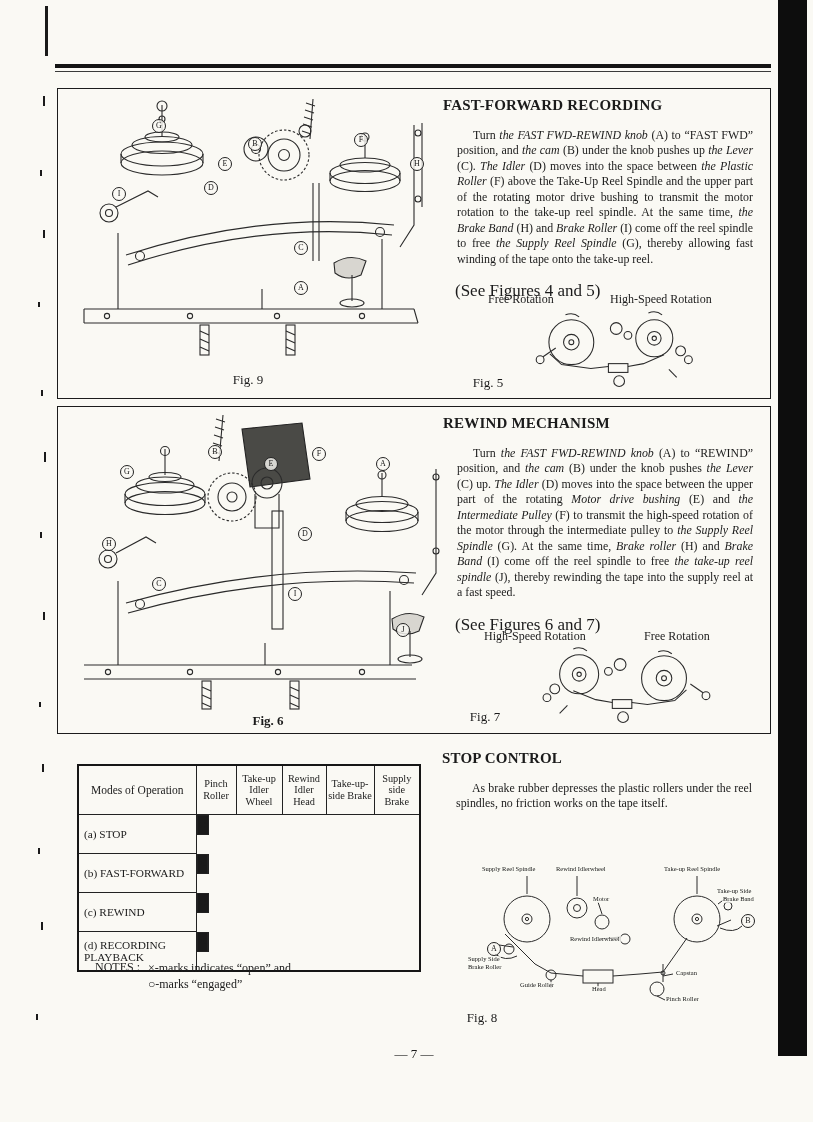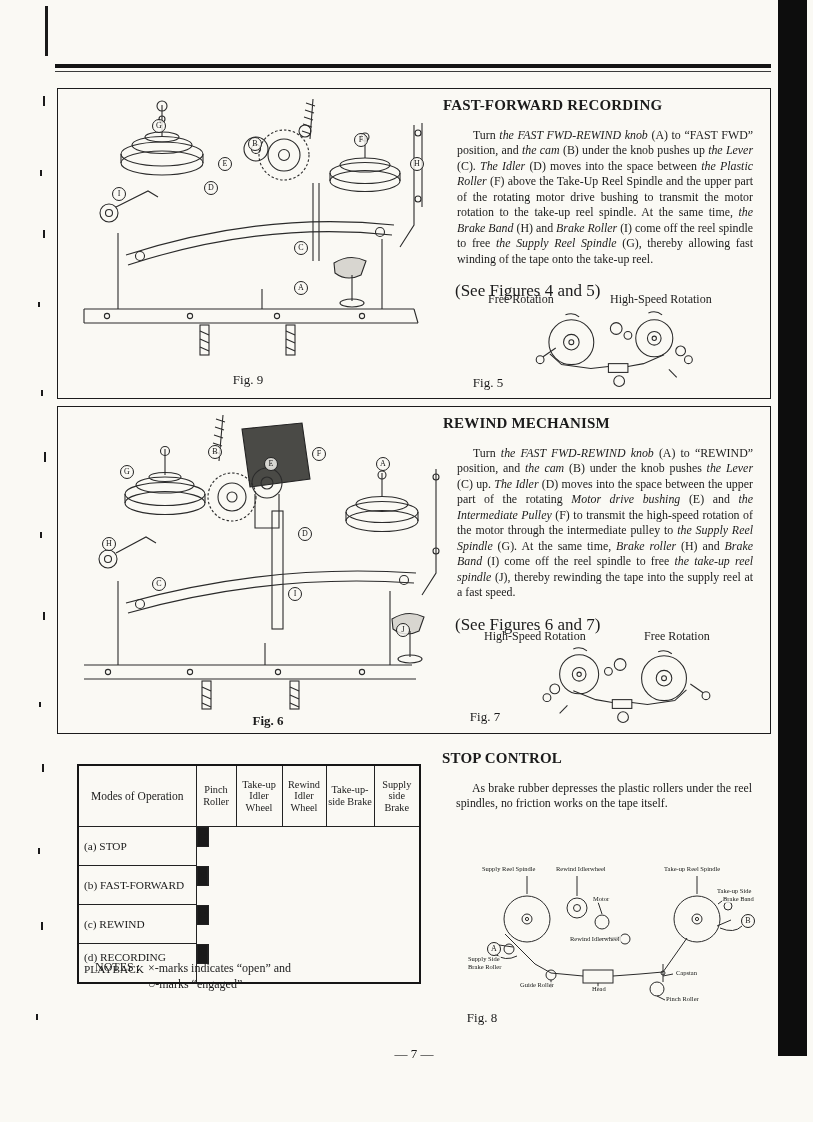--- a/index.html
+++ b/index.html
@@ -24,21 +24,21 @@
   .fig-label{position:absolute;font-size:12px;white-space:nowrap;}
   .ov{position:absolute;font-size:6.5px;line-height:1.05;white-space:nowrap;color:#161616;
       background:rgba(250,249,244,.75);padding:0 1px;}
   .ov.circ{font-size:8px;width:12px;height:12px;border:1px solid #222;border-radius:50%;
       text-align:center;line-height:12px;background:rgba(250,249,244,.8);padding:0;}
   svg{display:block;}
   
   .op-table{border-collapse:collapse;border:2px solid #161616;background:transparent;}
   .op-table th,.op-table td{border:1px solid #222;}
   .op-table th{font-weight:normal;font-size:10.3px;line-height:1.12;padding:2px 1px;text-align:center;vertical-align:middle;height:44px;}
-  .op-table th.first{font-size:11.5px;padding:8px 4px;}
+  .op-table th.first{font-size:11.5px;padding:2px 4px;}
   .op-table td.mode{font-size:11.3px;text-align:left;padding:4px 5px;height:30px;}
   .op-table td.mark{font-size:14px;text-align:center;}
   .notes{position:absolute;font-size:12px;display:flex;gap:8px;}
   .notes .nl{line-height:1.35;}
   .pageno{position:absolute;left:57px;top:1046px;width:714px;text-align:center;font-size:13px;}
 </style>
 </head>
 <body>
 
 <div class="page">
@@ -285,21 +285,21 @@
           <col style="width:46px">
         <col style="width:44px">
           <col style="width:48px">
           <col style="width:46px">
       </colgroup>
       <thead>
           <tr>
             <th class="first">Modes of Operation</th>
             <th>Pinch Roller</th>
             <th>Take-up Idler Wheel</th>
-            <th>Rewind Idler Wheel</th>
+            <th>Rewind Idler Head</th>
             <th>Take-up-side Brake</th>
             <th>Supply side Brake</th>
           </tr>
         </thead>
       <tbody>
           <tr>
             <td class="mode">(a) STOP</td>
             <td class="mark">×</td>
             <td class="mark">×</td>
             <td class="mark">×</td>

